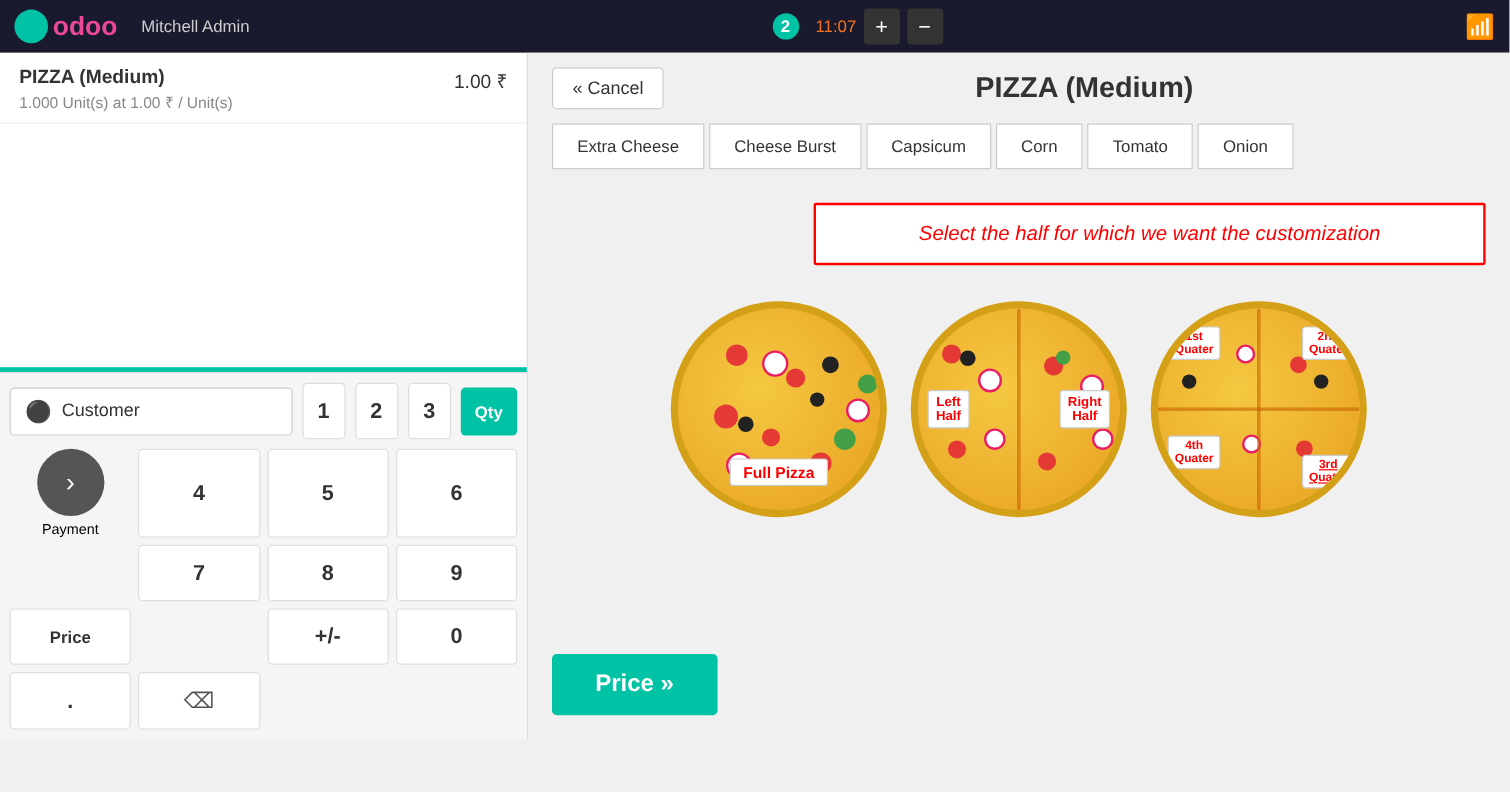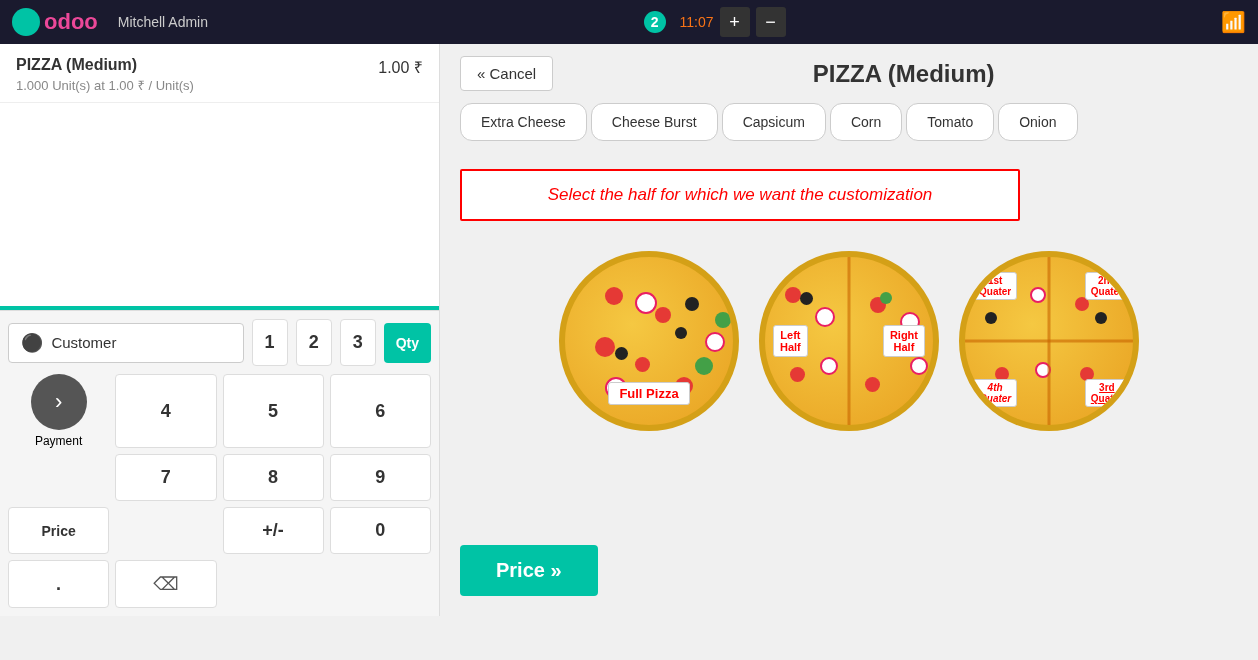--- a/index.html
+++ b/index.html
@@ -268,34 +268,34 @@
     
     .topping-tabs {
       display: flex;
       padding: 0 20px;
       gap: 4px;
       margin-bottom: 8px;
     }
     .topping-tab {
       background: white;
       border: 1px solid #ccc;
-      border-radius: 12px;
+      border-radius: 1px;
       padding: 10px 20px;
       font-size: 14px;
       cursor: pointer;
       color: #333;
       white-space: nowrap;
       text-align: right;
     }
 
     
     .instruction-area {
       padding: 20px 20px 10px;
       display: flex;
-      justify-content: flex-start;
+      justify-content: flex-end;
     }
     .instruction-box {
       border: 2px solid red;
       padding: 14px 24px;
       background: white;
       border-radius: 2px;
       font-style: italic;
       color: red;
       font-size: 17px;
       text-align: center;
@@ -552,21 +552,21 @@
           <div style="position:absolute;top:30px;left:65px;width:16px;height:16px;background:#fff;border-radius:50%;border:2px solid #e91e63;"></div>
           <div style="position:absolute;top:105px;left:70px;width:16px;height:16px;background:#fff;border-radius:50%;border:2px solid #e91e63;"></div>
           <div style="position:absolute;top:55px;left:20px;width:12px;height:12px;background:#222;border-radius:50%;"></div>
           <div style="position:absolute;top:55px;left:130px;width:12px;height:12px;background:#222;border-radius:50%;"></div>
 
           <div class="pizza-vline"></div>
           <div class="pizza-hline"></div>
 
           <div class="q-label" style="top:15px;left:8px;">1st<br>Quater</div>
           <div class="q-label" style="top:15px;right:4px;">2nd<br>Quater</div>
-          <div class="q-label" style="bottom:18px;left:8px;font-style:italic;">4th<br>Quater</div>
+          <div class="q-label" style="bottom:34px;left:8px;">4th<br>Quater</div>
           <div class="q-label" style="bottom:18px;right:4px;text-decoration:underline;">3rd<br>Quater</div>
         </div>
       </div>
 
     </div>
 
     <button class="done-btn">Price »</button>
   </div>
 
 </div>

